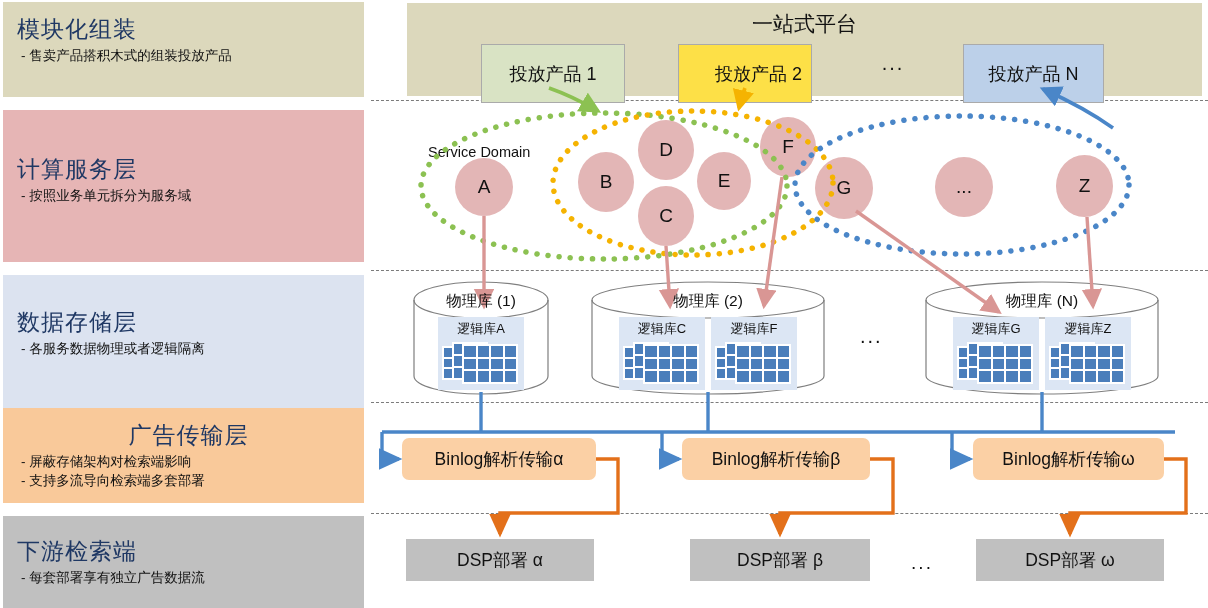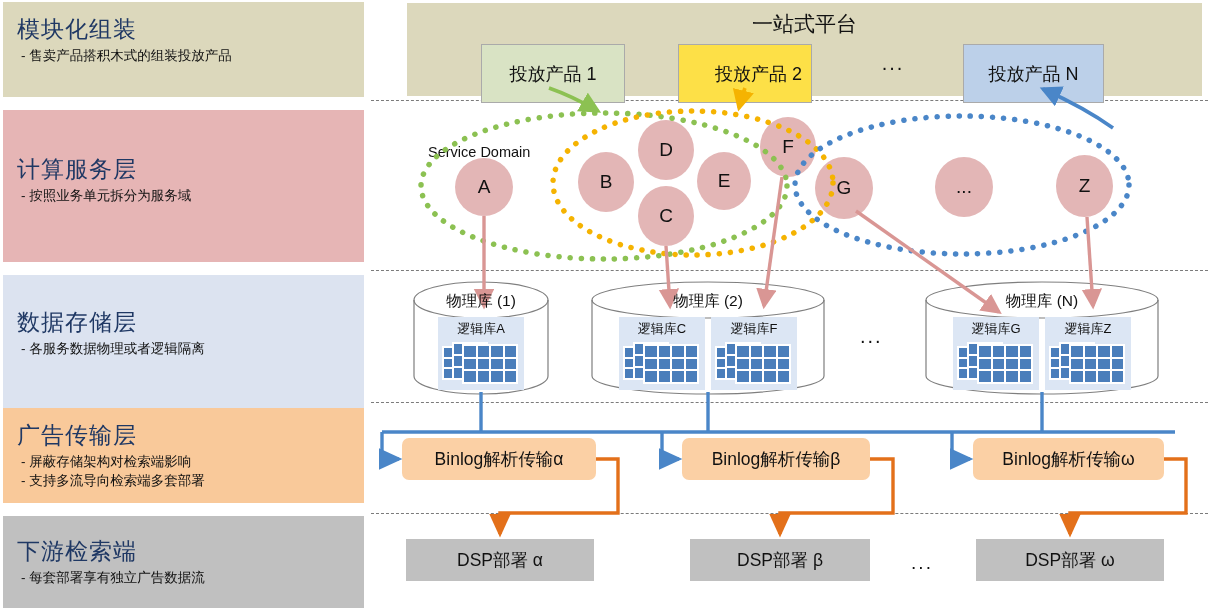--- a/index.html
+++ b/index.html
@@ -34,21 +34,21 @@
     white-space:nowrap;
   }
   .lp0 { top:2px;   height:95px;  background:#dcd8bc; }
   .lp1 { top:110px; height:152px; background:#e6b5b5; }
   .lp2 { top:275px; height:148px; background:#dce3f0; }
   .lp3 { top:408px; height:95px;  background:#f9c99a; }
   .lp4 { top:516px; height:92px;  background:#c0c0c0; }
   .lp0 .layer-title { margin-top:6px; }
   .lp1 .layer-title { margin-top:38px; }
   .lp2 .layer-title { margin-top:26px; }
-  .lp3 .layer-title { margin-top:6px; }
+  .lp3 .layer-title { margin-top:6px;text-align:center; }
   .lp4 .layer-title { margin-top:14px; }
 
   
   .hsep {
     position:absolute; left:371px; width:837px; height:0;
     border-top:1px dashed #7b7b7b;
   }
 
   
   .platform-band {

